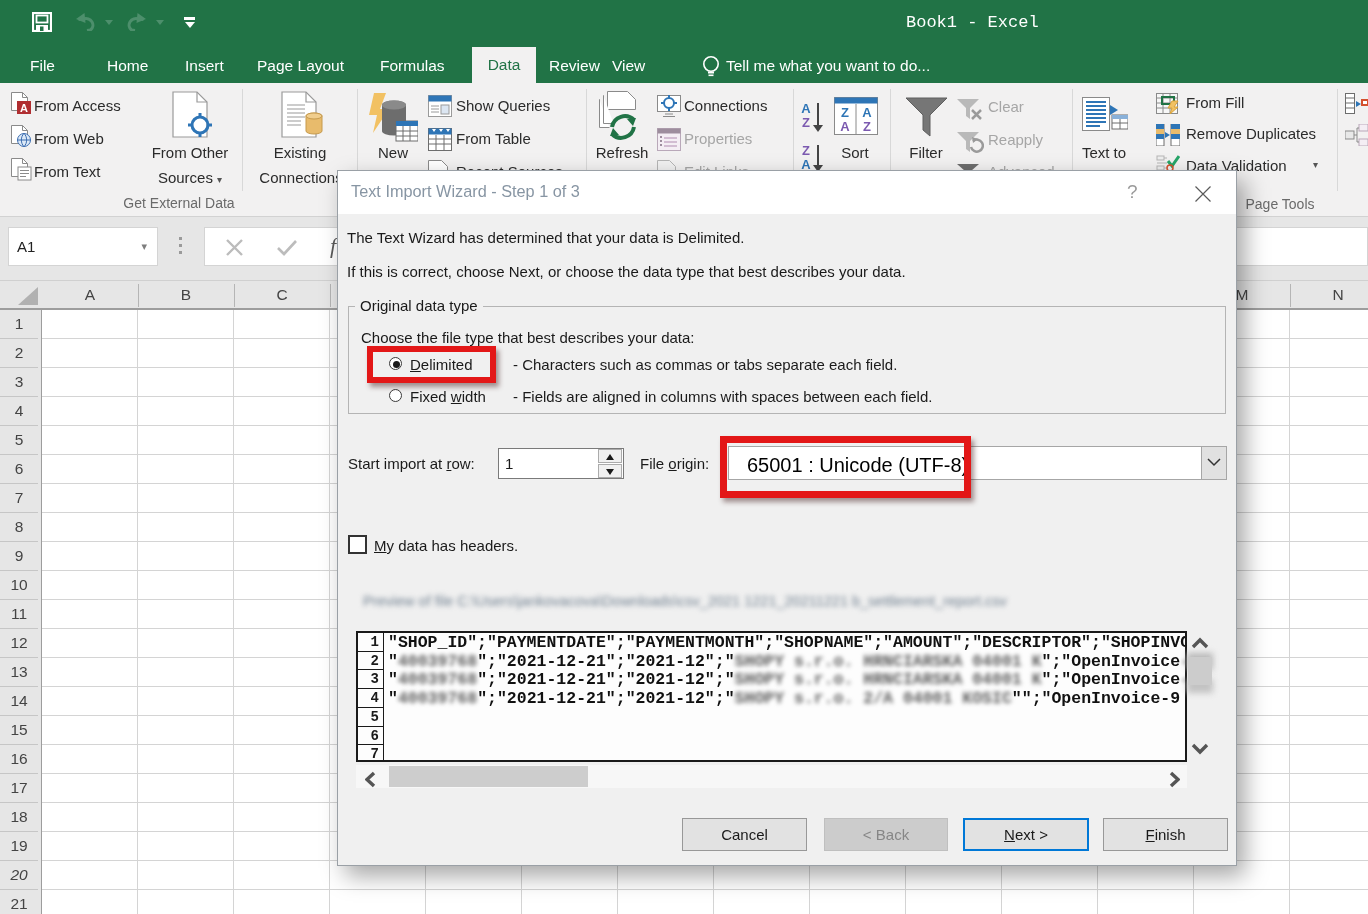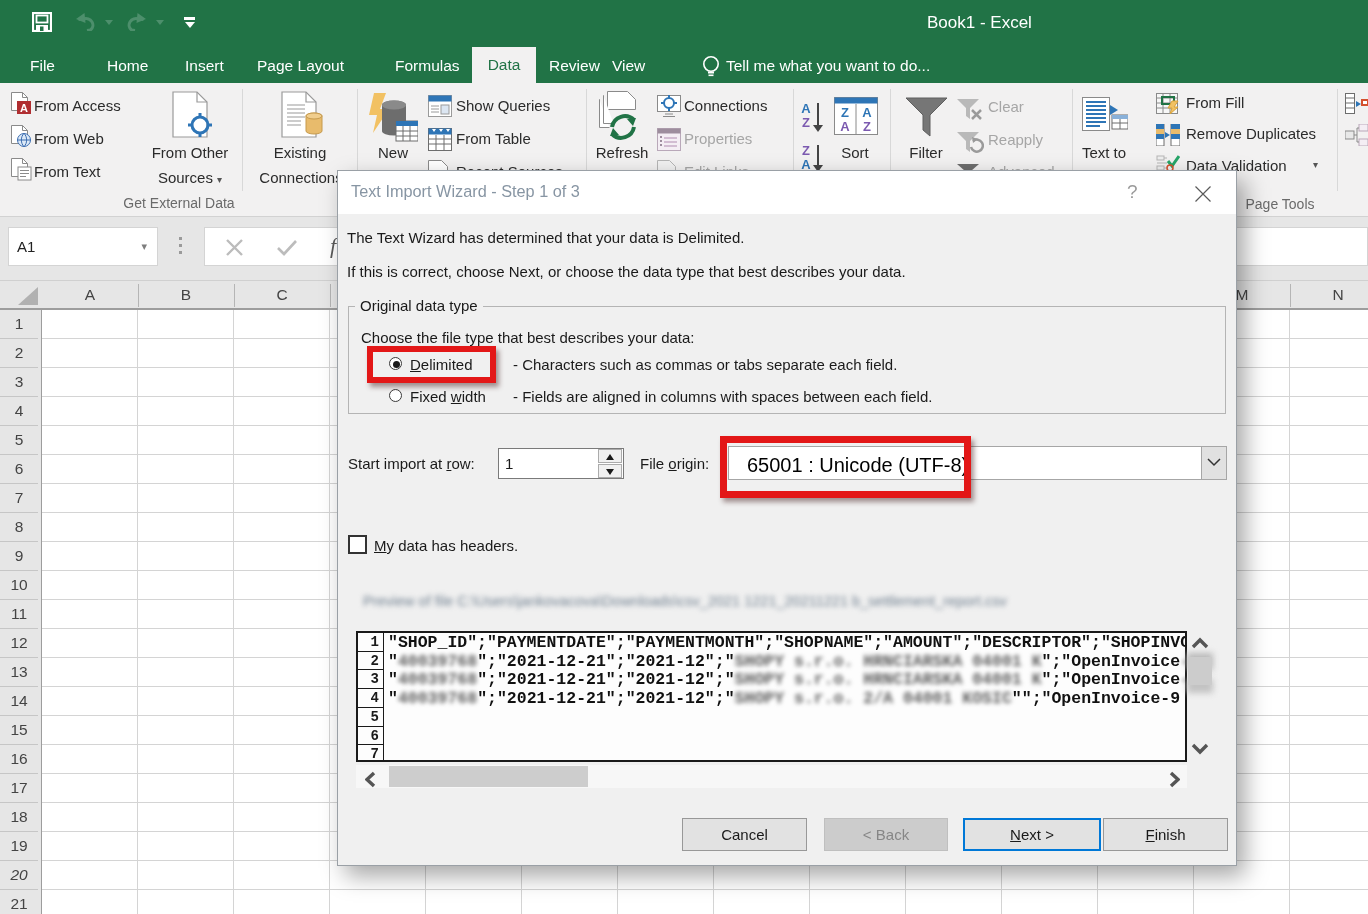--- a/index.html
+++ b/index.html
@@ -71,29 +71,29 @@
         <path fill="#4d8f6c" d="M10.5 0 l1 10 -9.5 -4 z"></path>
       </svg>
     <div class="abs" style="left:105px;top:20px;width:0;height:0;border-left:4px solid transparent;border-right:4px solid transparent;border-top:5px solid #4d8f6c"></div>
     <svg class="abs" style="left:125px;top:13px" width="23" height="18" viewBox="0 0 23 18">
         <path fill="none" stroke="#4d8f6c" stroke-width="3" d="M18.5 6.5 l-5 -0.5 a7 6.5 0 0 0 -7 11 l3.5 0.5"></path>
         <path fill="#4d8f6c" d="M12.5 0 l-1 10 9.5 -4 z"></path>
       </svg>
     <div class="abs" style="left:156px;top:20px;width:0;height:0;border-left:4px solid transparent;border-right:4px solid transparent;border-top:5px solid #4d8f6c"></div>
     <div class="abs" style="left:184px;top:17px;width:11px;height:2.5px;background:#fff"></div>
     <div class="abs" style="left:184.5px;top:22px;width:0;height:0;border-left:5px solid transparent;border-right:5px solid transparent;border-top:6px solid #fff"></div>
-    <div class="abs" id="qat-title" style="left:927px;top:13px;">Book1 - Excel</div>
+    <div class="abs" id="qat-title" style="left:906px;top:13px;font-family:Liberation Mono, monospace;">Book1 - Excel</div>
   </div>
 
   <div class="abs" id="tabrow">
     <div class="tab" style="left:30px">File</div>
     <div class="tab" style="left:107px">Home</div>
     <div class="tab" style="left:185px">Insert</div>
     <div class="tab" style="left:257px">Page Layout</div>
-    <div class="tab" style="left:395px">Formulas</div>
+    <div class="tab" style="left:380px">Formulas</div>
     <div id="tab-data">Data</div>
     <div class="tab" style="left:549px">Review</div>
     <div class="tab" style="left:612px">View</div>
     <svg class="abs" style="left:701px;top:7px" width="20" height="22" viewBox="0 0 20 22">
         <circle cx="10" cy="9" r="7.2" fill="none" stroke="#fff" stroke-width="1.6"></circle>
         <rect x="7" y="16.5" width="6" height="2" fill="#fff"></rect>
         <rect x="7.5" y="19.5" width="5" height="1.6" fill="#fff"></rect>
       </svg>
     <div class="tab" style="left:726px">Tell me what you want to do...</div>
   </div>
@@ -444,17 +444,17 @@
     <svg class="abs" style="left:27px;top:600px" width="11" height="17" viewBox="0 0 11 17">
         <path fill="none" stroke="#555" stroke-width="3.4" d="M9 2 l-7 6.5 7 6.5"></path>
       </svg>
     <div class="abs" style="left:51px;top:595px;width:199px;height:21px;background:#cdcdcd"></div>
     <svg class="abs" style="left:831px;top:600px" width="11" height="17" viewBox="0 0 11 17">
         <path fill="none" stroke="#555" stroke-width="3.4" d="M2 2 l7 6.5 -7 6.5"></path>
       </svg>
 
     <div class="btn" style="left:344px;top:647px;width:125px">Cancel</div>
     <div class="btn" style="left:486px;top:647px;width:124px;background:#cccccc;border-color:#bfbfbf;color:#868686">&lt; Back</div>
-    <div class="btn" style="left:625px;top:647px;width:138px;border:2px solid #0078d7;line-height:29px"><u>N</u>ext &gt;</div>
+    <div class="btn" style="left:625px;top:647px;width:126px;border:2px solid #0078d7;line-height:29px"><u>N</u>ext &gt;</div>
     <div class="btn" style="left:765px;top:647px;width:125px"><u>F</u>inish</div>
   </div>
 
 </div>
 
 </body></html>

